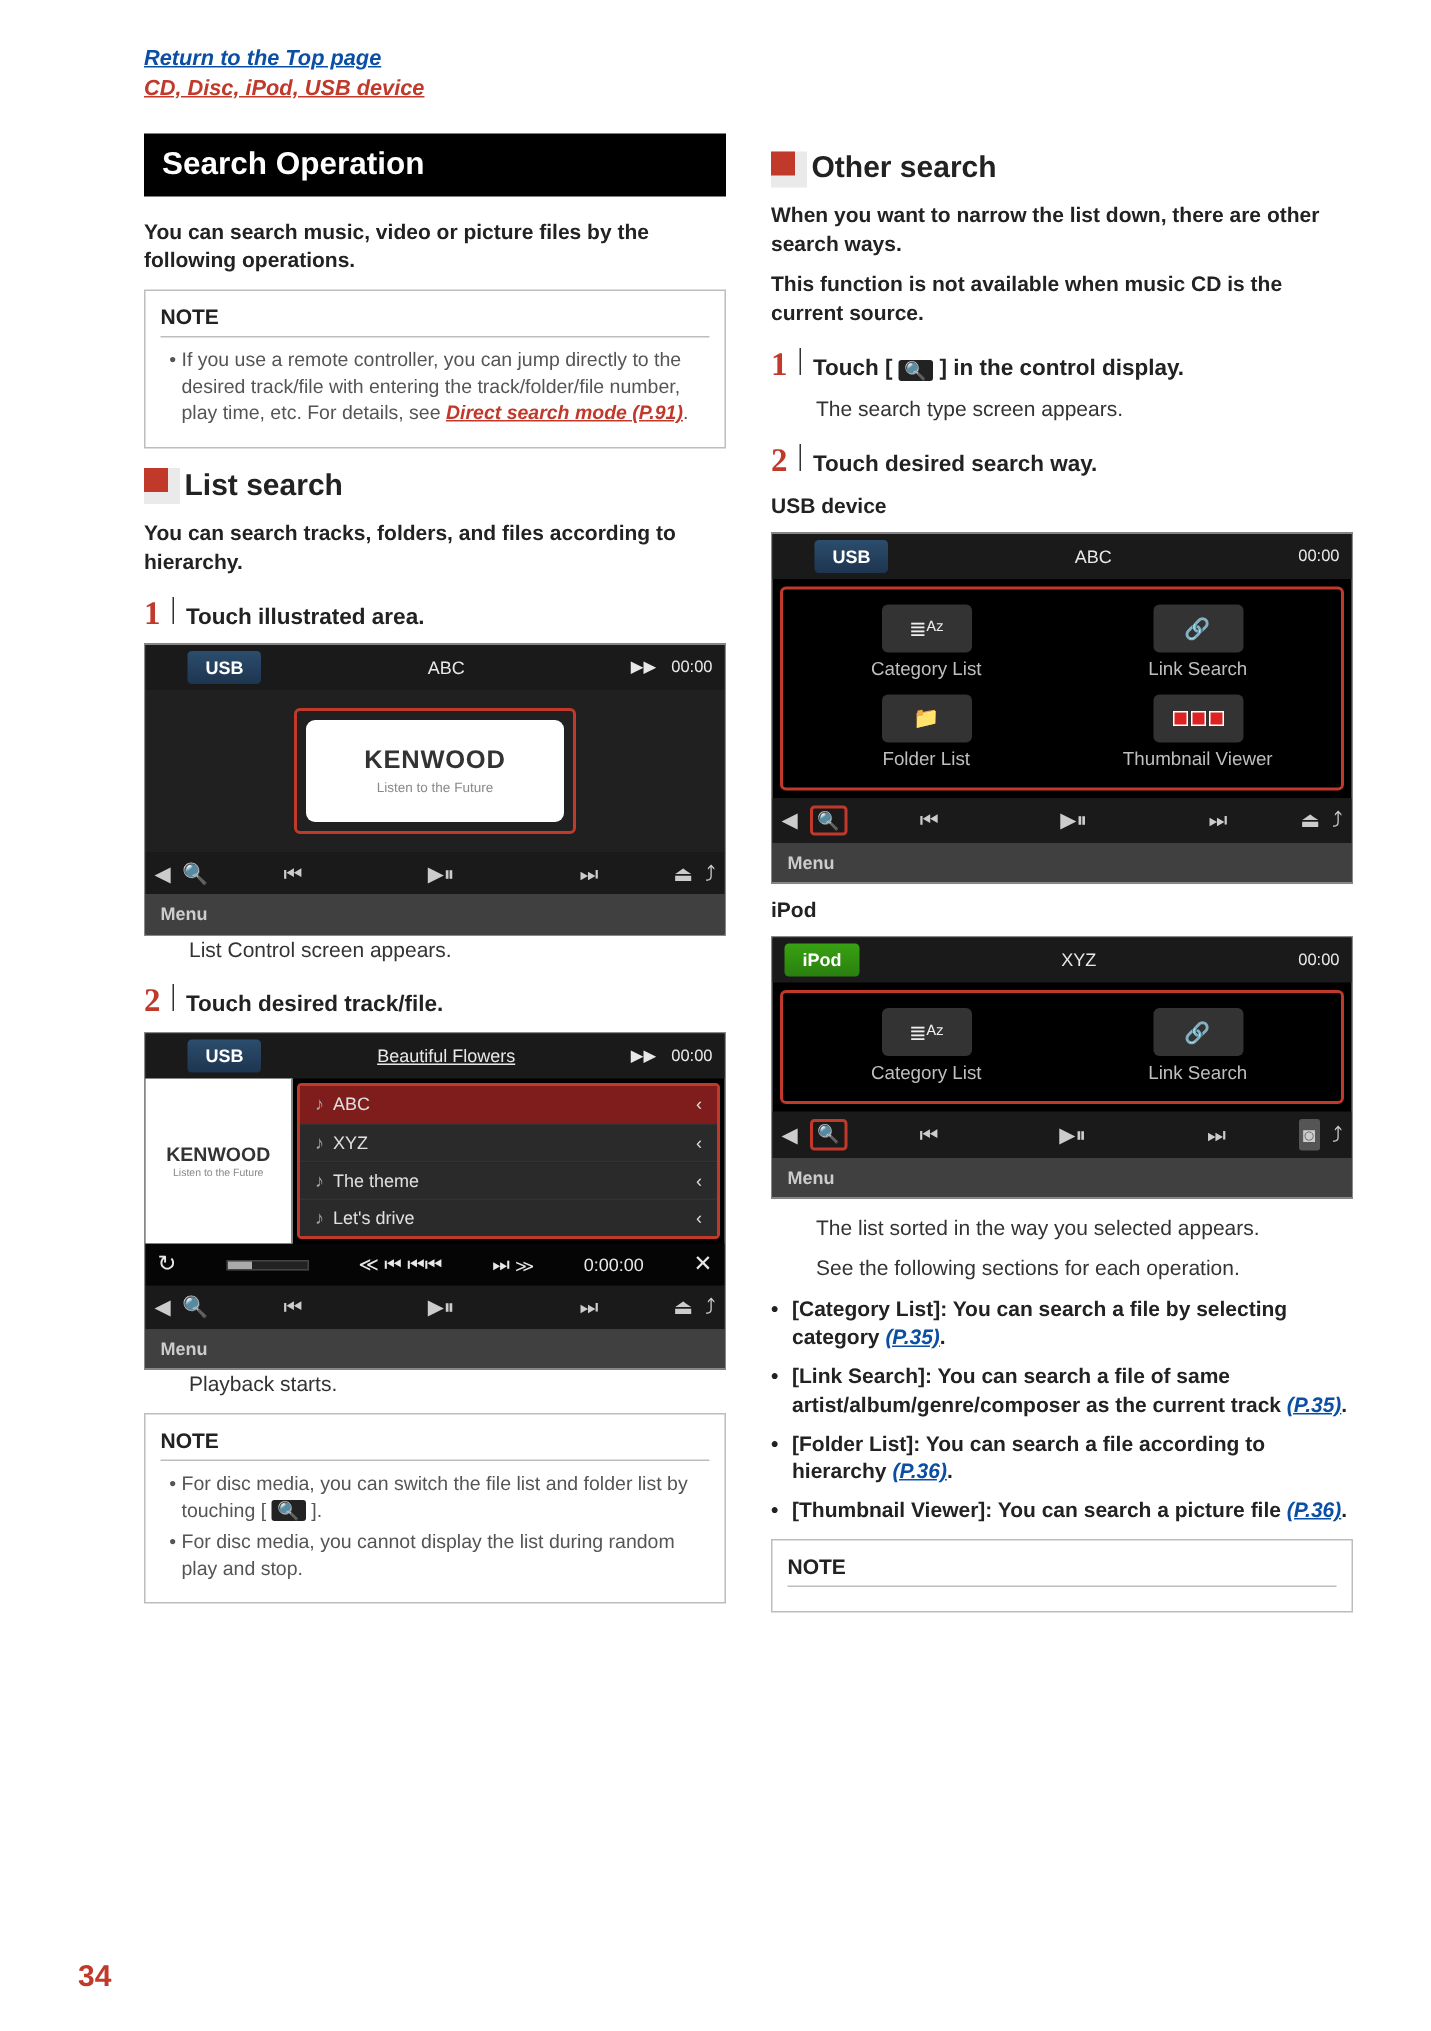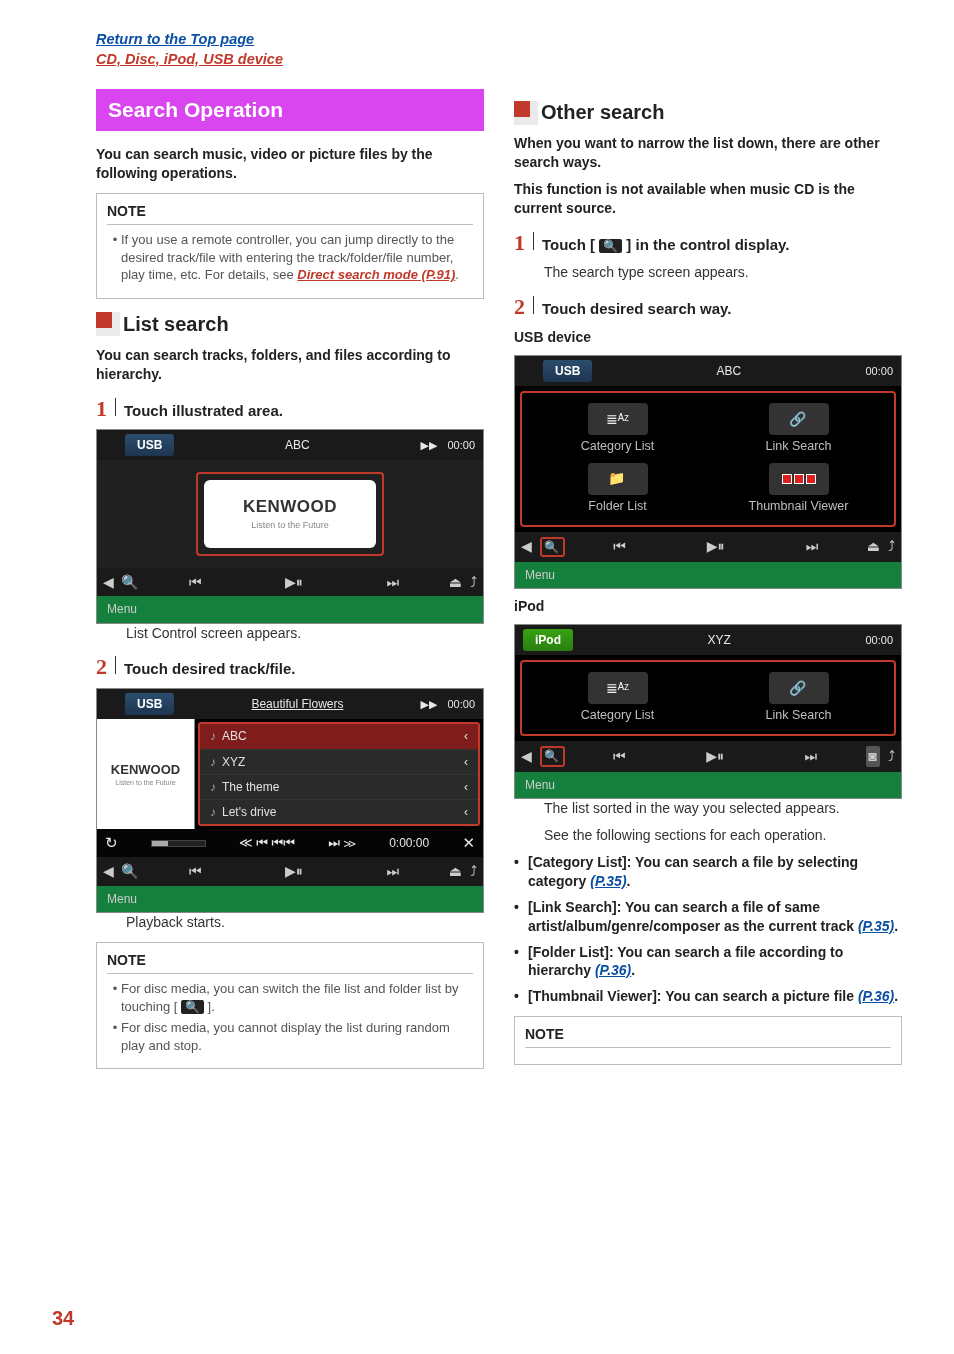--- a/index.html
+++ b/index.html
@@ -18,21 +18,21 @@
   .topnav { margin-bottom: 20px; }
   .topnav a { display: block; font-weight: 700; font-style: italic; text-decoration: underline; font-size: 14.5px; }
   .topnav a.top { color: #0b4fa5; }
   .topnav a.breadcrumb { color: #c0392b; }
 
   .columns { display: flex; gap: 30px; }
   .col { flex: 1 1 50%; min-width: 0; }
 
   
   .h-bar {
-    background: #d946ef;
+    background: #000000;
     color: #fff;
     font-weight: 700;
     font-size: 21px;
     padding: 7px 12px;
     margin: 0 0 14px 0;
   }
 
   
   .h3wrap { display: flex; align-items: center; gap: 3px; margin: 10px 0 8px; }
   .h3wrap .sq-outer {
@@ -98,21 +98,21 @@
   }
   .scr-top .mid { flex: 1; text-align: center; }
   .scr-top .right { font-size: 11px; display: flex; gap: 10px; align-items: center; }
 
   .scr-body { padding: 0; }
   .scr-bottom {
     display: flex; align-items: center; gap: 8px; background: #1a1a1a; padding: 5px 6px;
   }
   .scr-bottom .ctl { flex: 1; display: flex; justify-content: space-around; }
   .scr-bottom .ctlb { color: #ccc; font-size: 14px; }
-  .scr-menu { padding: 5px 10px; color: #ccc; background: #15803d; }
+  .scr-menu { padding: 5px 10px; color: #ccc; background: #404040; font-weight: bold; }
 
   
   .step1-art {
     display: flex; gap: 10px; padding: 12px;
     background: #202020;
   }
   .art-frame {
     border: 2px solid #c0392b; border-radius: 4px; padding: 6px; width: 52%; margin: 0 auto;
     display: flex; align-items: center; justify-content: center;
   }
@@ -450,21 +450,21 @@
           <span class="ctlb">⏮</span>
           <span class="ctlb">▶⏸</span>
           <span class="ctlb">⏭</span>
         </div>
         <span class="ctlb iodp-track-icon">◙</span>
         <span class="ctlb">⤴</span>
       </div>
       <div class="scr-menu">Menu</div>
     </div>
 
-    <p class="indent" style="">The list sorted in the way you selected appears.</p>
+    <p class="indent" style="margin-top:10px">The list sorted in the way you selected appears.</p>
     <p class="indent">See the following sections for each operation.</p>
 
     <ul class="content-list">
       <li>
         <span>[Category List]: You can search a file by selecting category </span><span class="link-blue">(P.35)</span><span>.</span>
       </li>
       <li>
         <span>[Link Search]: You can search a file of same artist/album/genre/composer as the current track </span><span class="link-blue">(P.35)</span><span>.</span>
       </li>
       <li>

